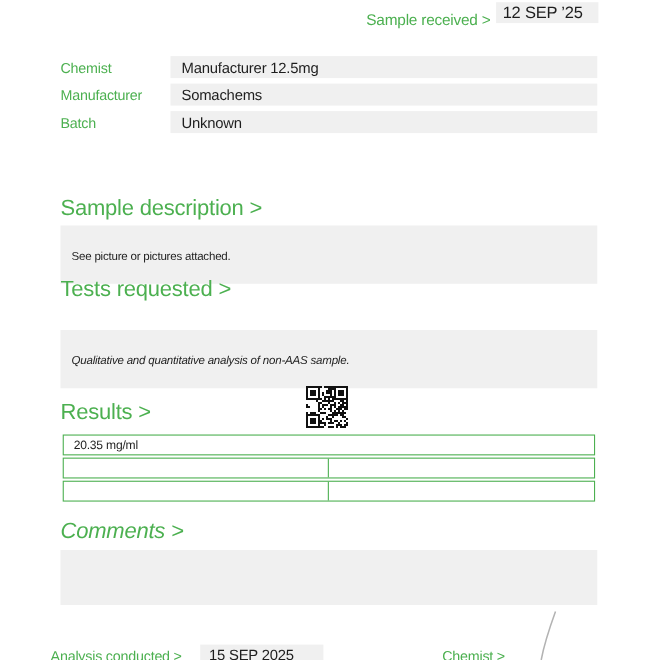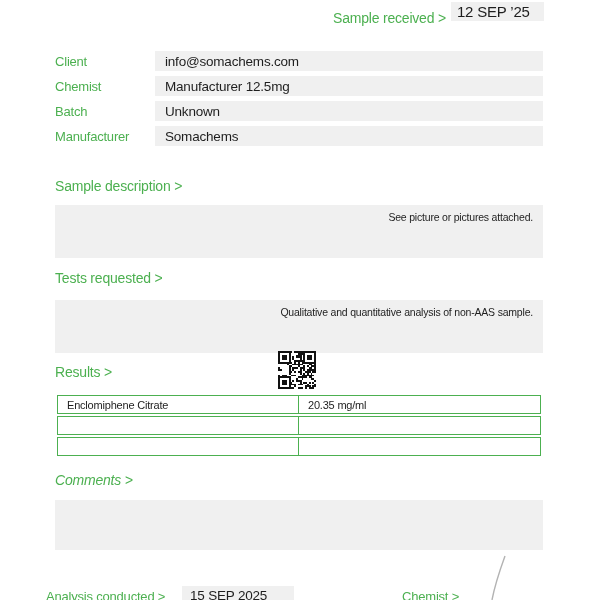--- a/index.html
+++ b/index.html
@@ -23,27 +23,27 @@
   .received-row{left:333px;top:2px;height:19px;display:flex;align-items:center;gap:5px;}
   .received-label{font-size:14px;white-space:nowrap;margin-top:12px;}
   .received-box{width:93px;height:19px;display:flex;align-items:center;padding-left:6px;box-sizing:border-box;font-size:15px;white-space:nowrap;}
 
   
   .fields{left:55px;top:51px;width:488px;}
   .field-row{display:flex;height:20px;margin-bottom:5px;}
   .field-label{width:100px;font-size:13px;color:var(--green);display:flex;align-items:center;}
   .field-value{flex:1;background:var(--box-gray);font-size:13.5px;display:flex;align-items:center;padding-left:10px;}
 
-  .sec-heading{font-size:14px;color:var(--green);white-space:nowrap;}
-  .sec-box{width:488px;box-sizing:border-box;padding:6px 10px;font-size:10.5px;line-height:13px;text-align:right;}
+  .sec-heading{font-size:20px;color:var(--green);white-space:nowrap;}
+  .sec-box{width:488px;box-sizing:border-box;padding:22px 10px;font-size:10.5px;line-height:13px;}
 
   #desc-heading{left:55px;top:178px;}
   #desc-box{left:55px;top:205px;height:53px;}
-  #tests-heading{left:55px;top:270px;}
-  #tests-box{left:55px;top:300px;height:53px;}
+  #tests-heading{left:55px;top:252px;}
+  #tests-box{left:55px;top:300px;height:53px;font-style:italic;}
   #results-heading{left:55px;top:364px;text-align:right;}
   #qr{left:276px;top:351px;}
   #comments-heading{left:55px;top:472px;font-style:italic;}
   #comments-box{left:55px;top:500px;height:50px;}
 
   
   .rtable{left:57px;top:395px;width:484px;}
   .rrow{display:flex;height:17px;border:1.5px solid var(--green);margin-bottom:2px;background:#fff;}
   .rcell{display:flex;align-items:center;font-size:11px;padding-left:9px;box-sizing:border-box;}
   .rcell.c1{width:50%;border-right:1.5px solid var(--green);}
@@ -58,34 +58,30 @@
 </head>
 <body>
 
 <div class="abs received-row">
   <span class="received-label green">Sample received &gt;</span>
   <span class="received-box graybox">12 SEP ’25</span>
 </div>
 
 <div class="abs fields">
   <div class="field-row">
-    <span class="field-label">Client</span>
-    <span class="field-value">info@somachems.com</span>
-  </div>
-  <div class="field-row">
     <span class="field-label">Chemist</span>
     <span class="field-value">Manufacturer 12.5mg</span>
+  </div>
+  <div class="field-row">
+    <span class="field-label">Manufacturer</span>
+    <span class="field-value">Somachems</span>
   </div>
   <div class="field-row">
     <span class="field-label">Batch</span>
     <span class="field-value">Unknown</span>
-  </div>
-  <div class="field-row">
-    <span class="field-label">Manufacturer</span>
-    <span class="field-value">Somachems</span>
   </div>
 </div>
 
 <div class="abs sec-heading" id="desc-heading">Sample description &gt;</div>
 <div class="abs sec-box graybox" id="desc-box">See picture or pictures attached.</div>
 
 <div class="abs sec-heading" id="tests-heading">Tests requested &gt;</div>
 <div class="abs sec-box graybox" id="tests-box">Qualitative and quantitative analysis of non-AAS sample.</div>
 
 <div class="abs sec-heading" id="results-heading">Results &gt;</div>
@@ -239,21 +235,20 @@
       <rect x="15" y="1" width="5" height="5" fill="#fff"></rect>
       <rect x="16" y="2" width="3" height="3"></rect>
       <rect x="0" y="14" width="7" height="7"></rect>
       <rect x="1" y="15" width="5" height="5" fill="#fff"></rect>
       <rect x="2" y="16" width="3" height="3"></rect>
     </g>
   </svg>
 
 <div class="abs rtable">
   <div class="rrow">
-    <span class="rcell c1">Enclomiphene Citrate</span>
     <span class="rcell c2">20.35 mg/ml</span>
   </div>
   <div class="rrow">
     <span class="rcell c1"></span>
     <span class="rcell c2"></span>
   </div>
   <div class="rrow">
     <span class="rcell c1"></span>
     <span class="rcell c2"></span>
   </div>

